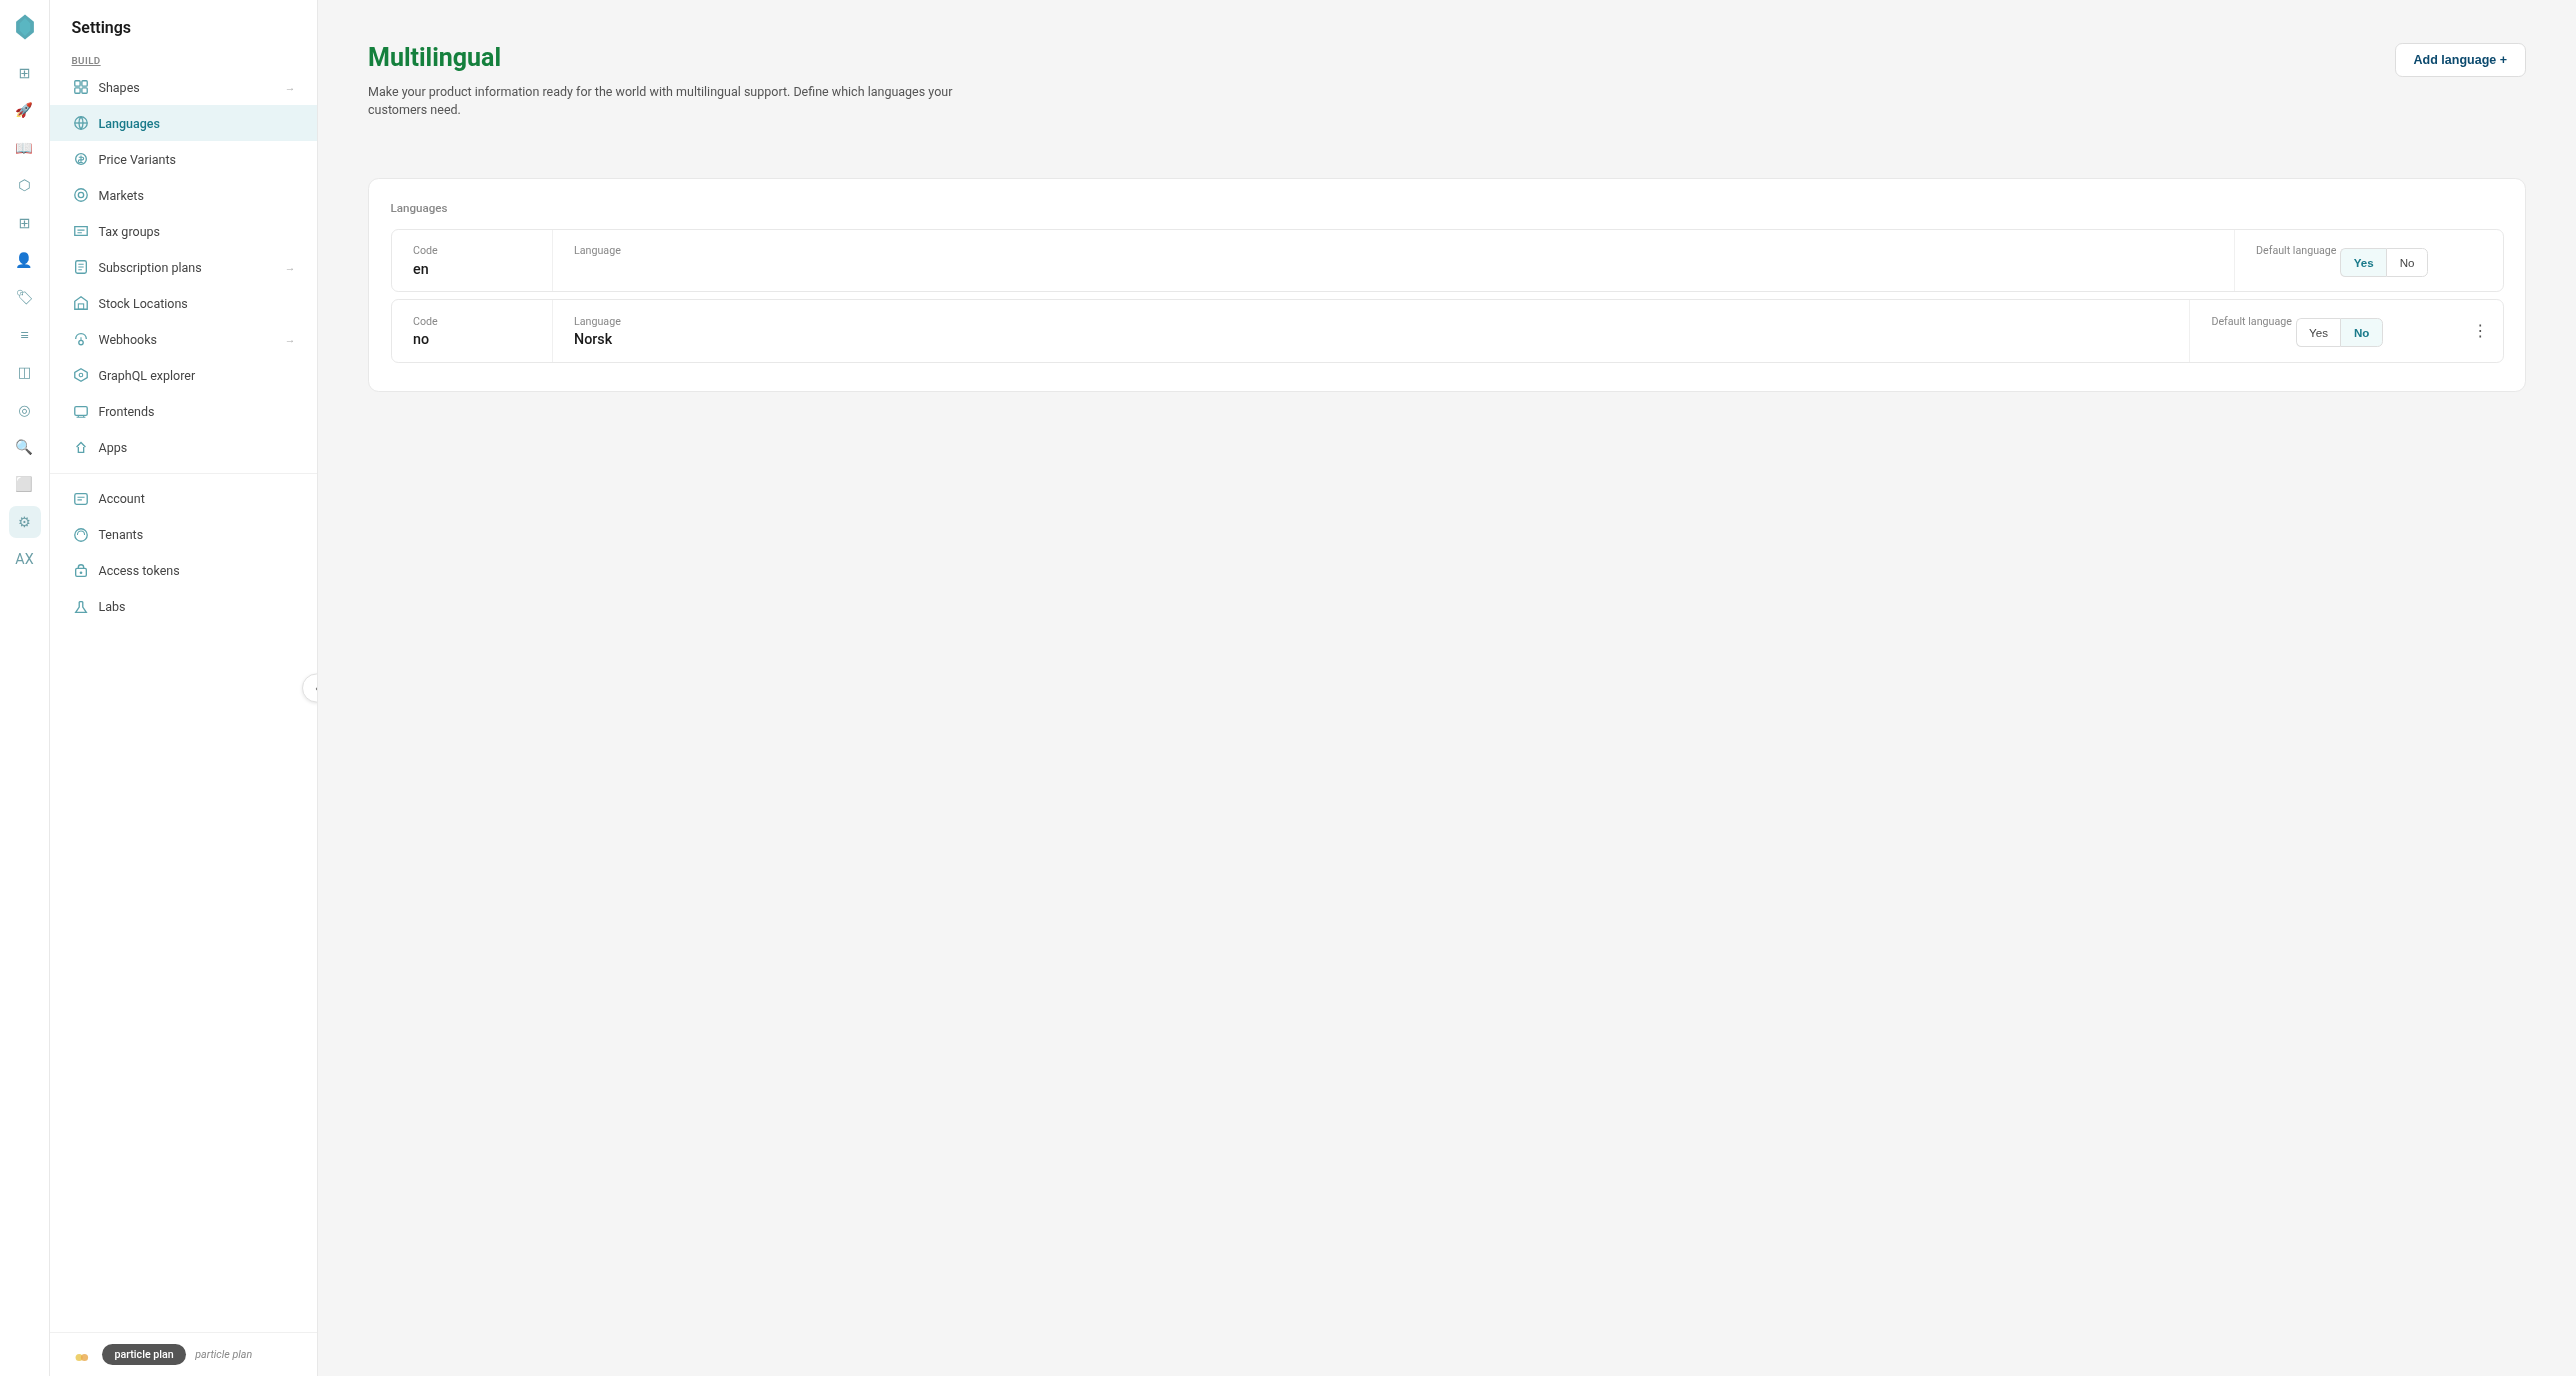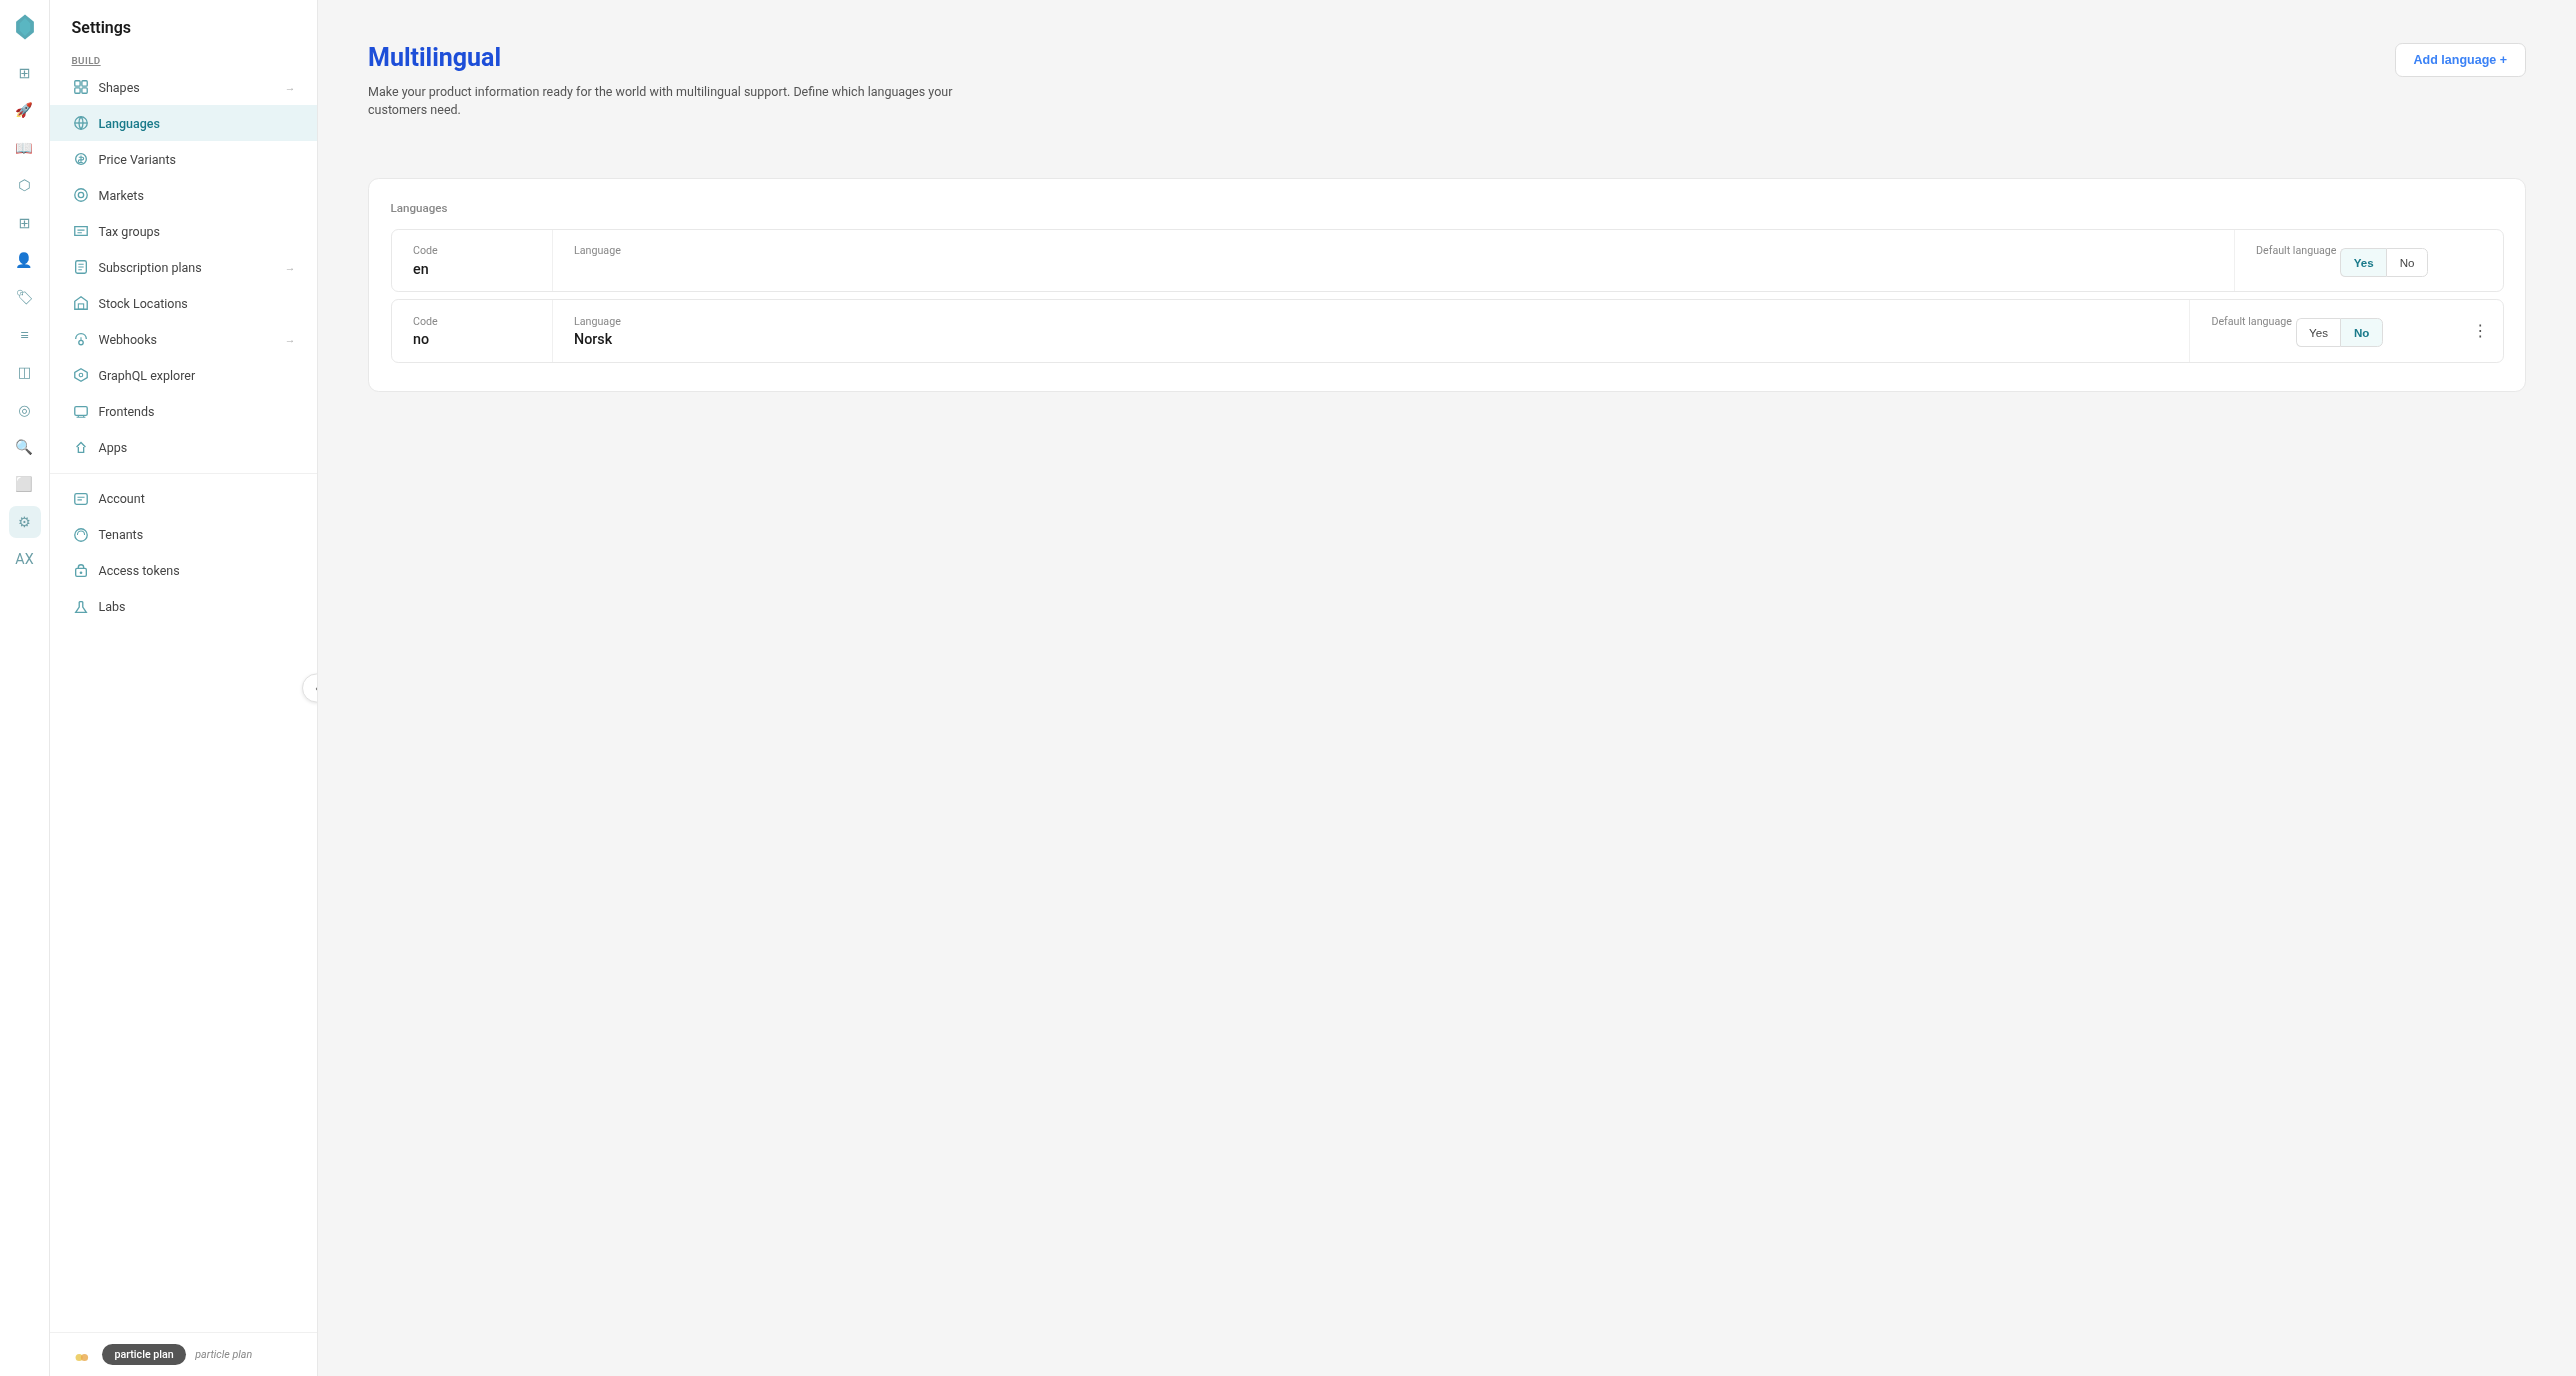--- a/index.html
+++ b/index.html
@@ -149,39 +149,39 @@
     
     .main-content {
       flex: 1;
       overflow-y: auto;
       padding: 43px 50px;
       background: #f5f5f5;
     }
     .page-title {
       font-size: 25px;
       font-weight: 700;
-      color: #1d4ed8;
+      color: #15803d;
       margin-bottom: 10.7px;
     }
     .page-description {
       font-size: 12.5px;
       color: #555;
       max-width: 626px;
       line-height: 1.5;
       margin-bottom: 29px;
     }
     .add-language-btn {
       background: #fff;
       border: 0.9px solid #ddd;
       border-radius: 7.2px;
       padding: 9px 18px;
       font-size: 12.5px;
       font-weight: 600;
       cursor: pointer;
-      color: #3b82f6;
+      color: #0c4a6e;
       white-space: nowrap;
     }
 
     .header-row {
       display: flex;
       align-items: flex-start;
       justify-content: space-between;
       margin-bottom: 29px;
     }
     .header-text { flex: 1; }

